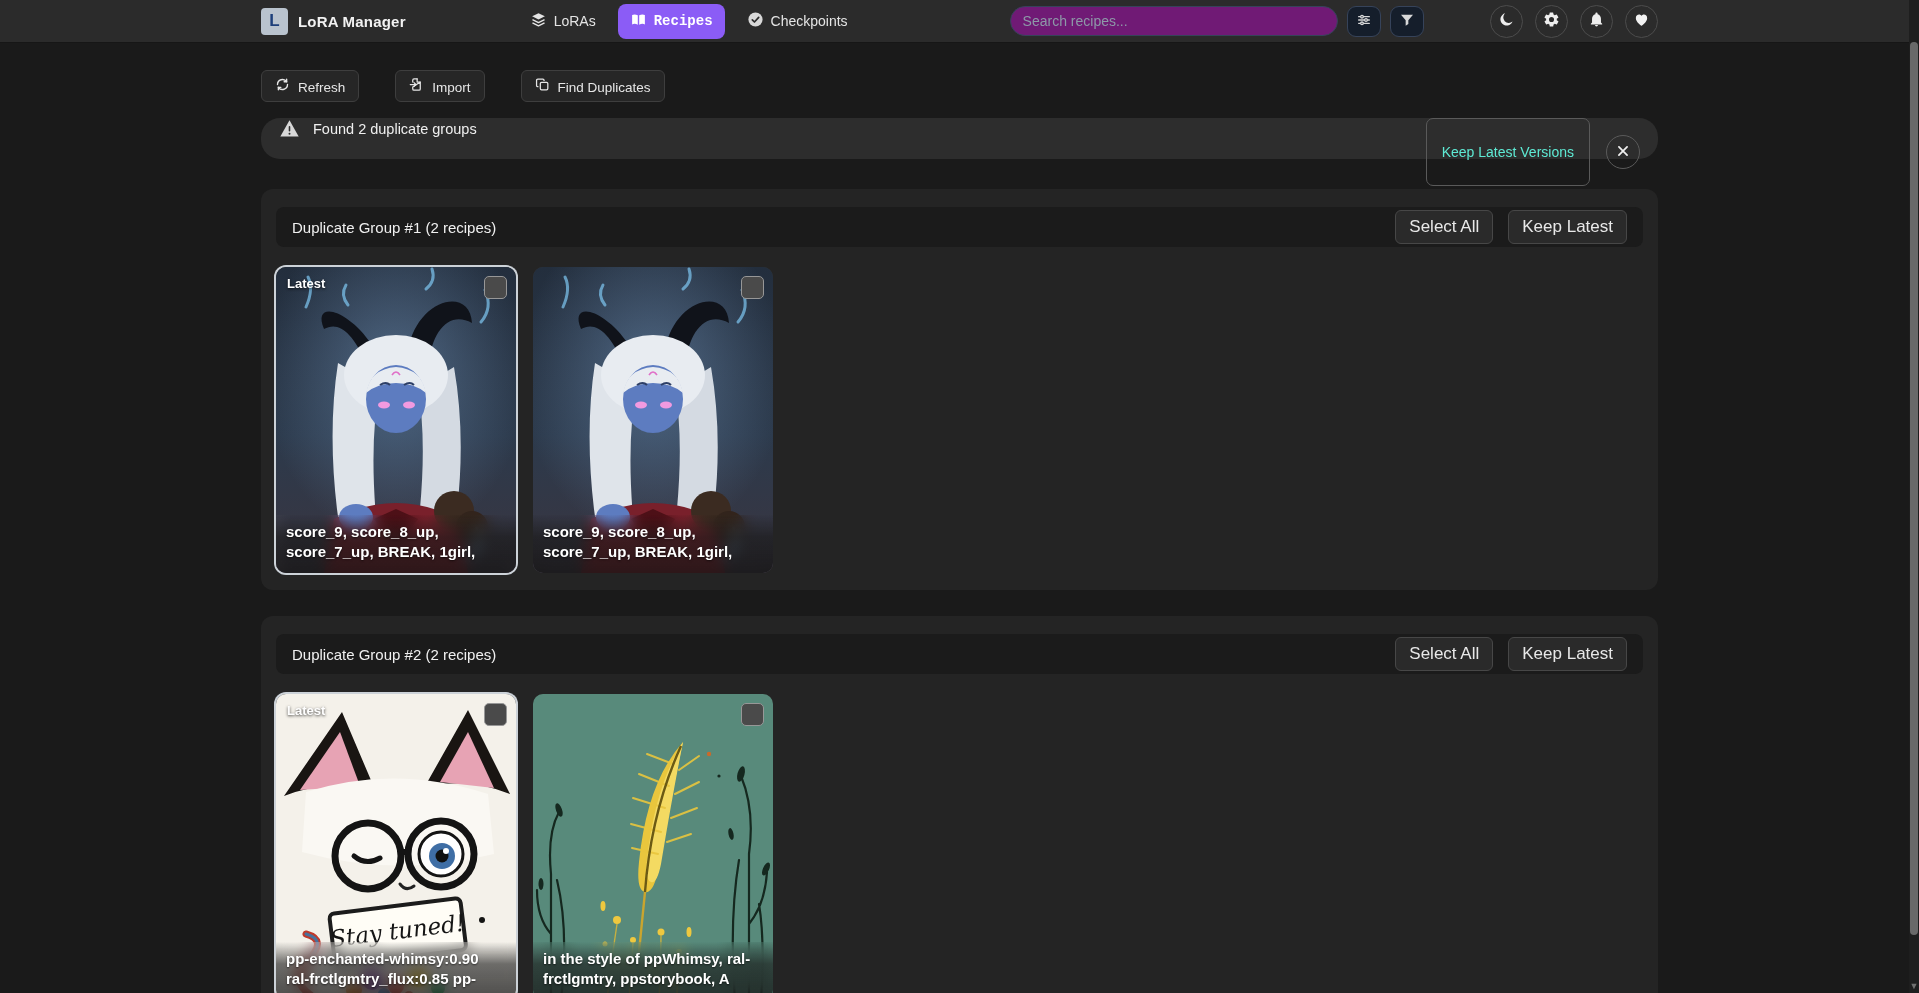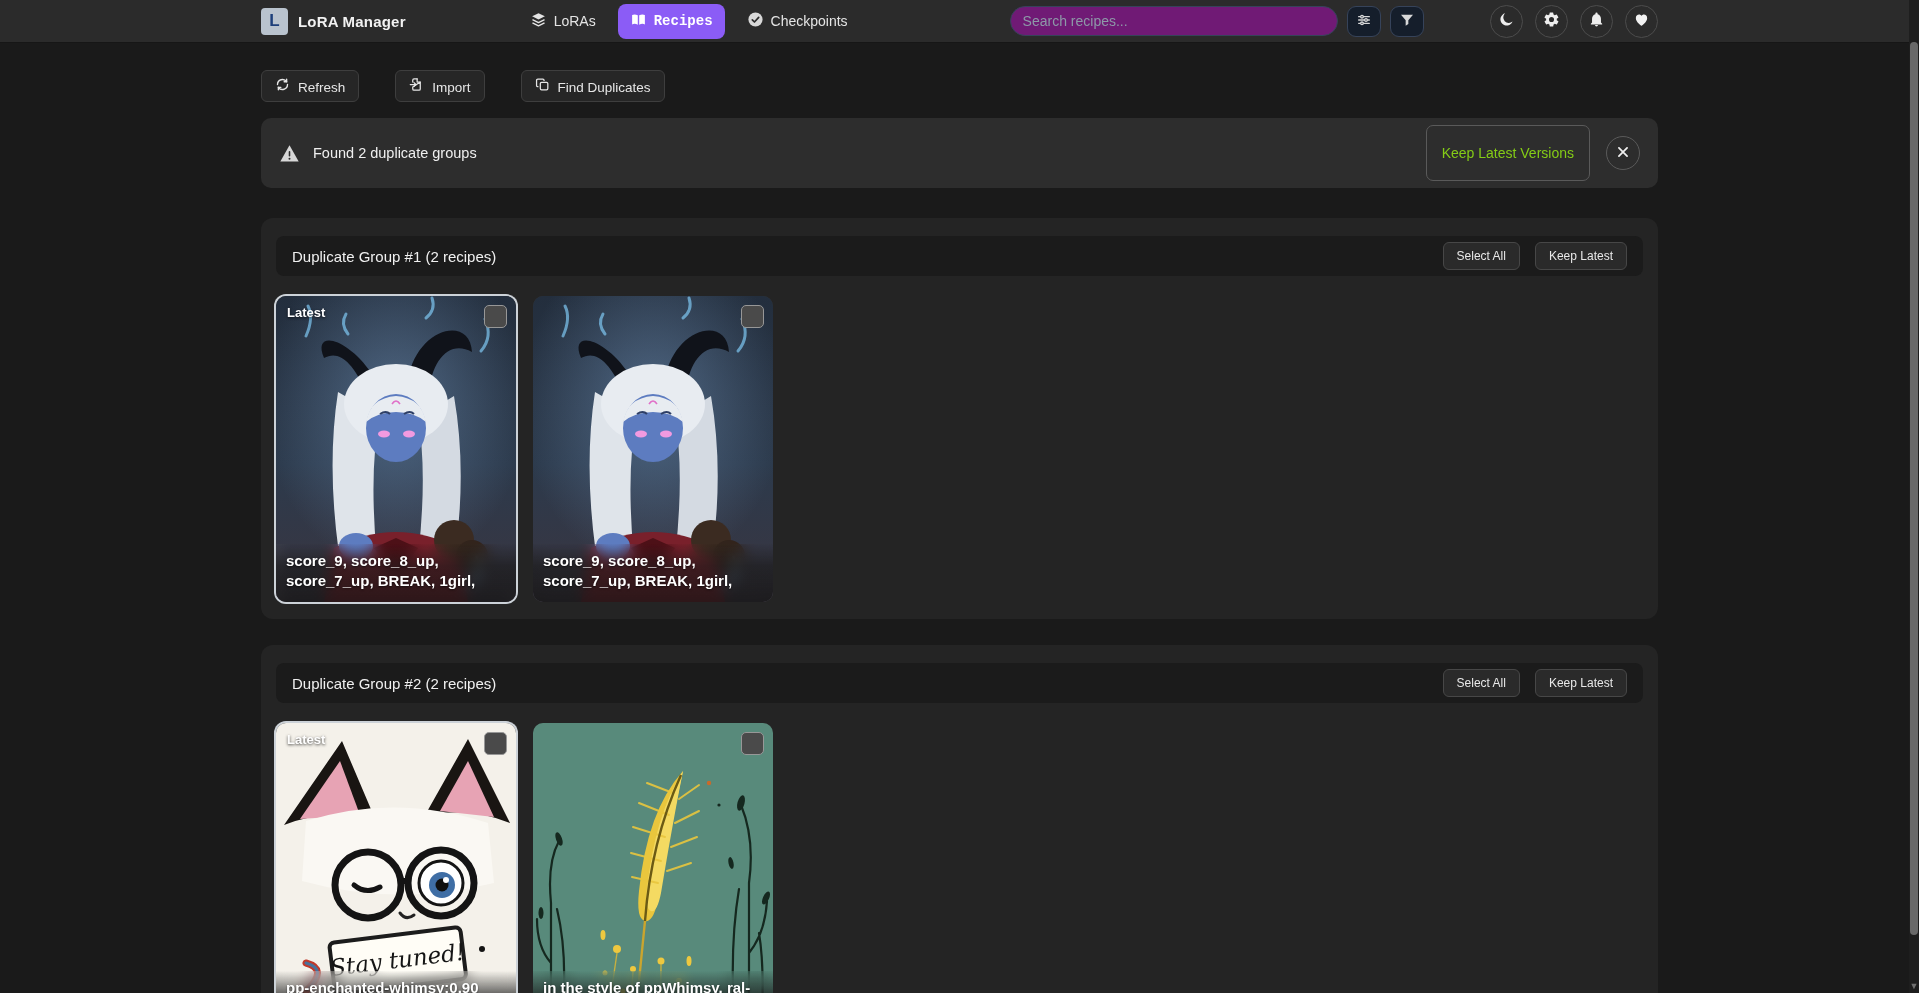--- a/index.html
+++ b/index.html
@@ -32,42 +32,42 @@
   .circle-btn svg { width:17px; height:17px; }
 
   
   .container { width:1397px; margin:0 auto; }
   .toolbar { display:flex; gap:36px; margin-top:27px; }
   .tool-btn { display:flex; align-items:flex-end; gap:8px; background:#262626; border:1px solid #3e3e3e; border-radius:6px;
               color:#e6e6e6; font-size:13.5px; padding:6px 13px; cursor:pointer; font-family:inherit; }
   .tool-btn svg { width:15px; height:15px; }
 
   
-  .banner { margin-top:16px; background:#2d2d2d; border-radius:10px; height:70px; display:flex; align-items:center; padding:0 18px; }
+  .banner { margin-top:16px; background:#2d2d2d; border-radius:19px; height:41px; display:flex; align-items:flex-start; padding:0 18px; }
   .banner-left { display:flex; align-items:center; gap:13px; }
   .warn-icon svg { width:21px; height:21px; display:block; }
   .banner-msg { color:#efefef; font-size:14.5px; }
   .banner-right { margin-left:auto; display:flex; align-items:center; gap:16px; }
-  .keep-latest-versions { background:transparent; border:1px solid #5a5a5a; border-radius:7px; color:#84cc16;
-                          font-size:14px; padding:19px 15px; cursor:pointer; font-family:inherit; }
+  .keep-latest-versions { background:transparent; border:1px solid #5a5a5a; border-radius:7px; color:#5eead4;
+                          font-size:14px; padding:25px 15px; cursor:pointer; font-family:inherit; }
   .delete-group { display:flex; align-items:center; gap:4px; border:1px solid #454545; border-radius:8px;
                   padding:6px 12px; color:#8f8f8f; font-size:14px; cursor:default; }
   .delete-count { width:110px; height:28px; background:#1e1e1e; border:1px solid #3a3a3a; border-radius:6px;
                   color:#cccccc; text-align:center; font-size:13.5px; font-family:inherit; }
   .banner-close { width:34px; height:34px; border-radius:50%; border:1px solid #5a5a5a; background:transparent;
                   display:flex; align-items:center; justify-content:center; cursor:pointer; }
   .banner-close svg { width:14px; height:14px; }
 
   
   .group-panel { margin-top:30px; background:#242424; border-radius:12px; padding:18px 15px 17px 15px; }
   .group-panel.second { margin-top:26px; height:401px; }
   .group-header { background:#1b1b1b; border-radius:8px; height:40px; display:flex; align-items:center; padding:0 16px; }
   .group-title { color:#f0f0f0; font-size:15px; }
   .group-actions { margin-left:auto; display:flex; gap:15px; }
-  .group-btn { background:#2a2a2a; border:1px solid #474747; border-radius:6px; color:#e8e8e8; font-size:12px;
+  .group-btn { background:#2a2a2a; border:1px solid #474747; border-radius:6px; color:#e8e8e8; font-size:17px;
                padding:6px 13px; cursor:pointer; font-family:inherit; }
   .cards-row { display:flex; gap:17px; margin-top:20px; }
 
   
   .card { position:relative; width:240px; height:306px; border-radius:10px; overflow:hidden; cursor:pointer;
           background:#333; }
   .card.latest { box-shadow:0 0 0 2px #ccd2d8; }
   .card-img { position:absolute; inset:0; }
   .card-img svg { width:100%; height:100%; display:block; }
   .badge-latest { position:absolute; top:9px; left:11px; color:#fff; font-size:13px; font-weight:bold;

